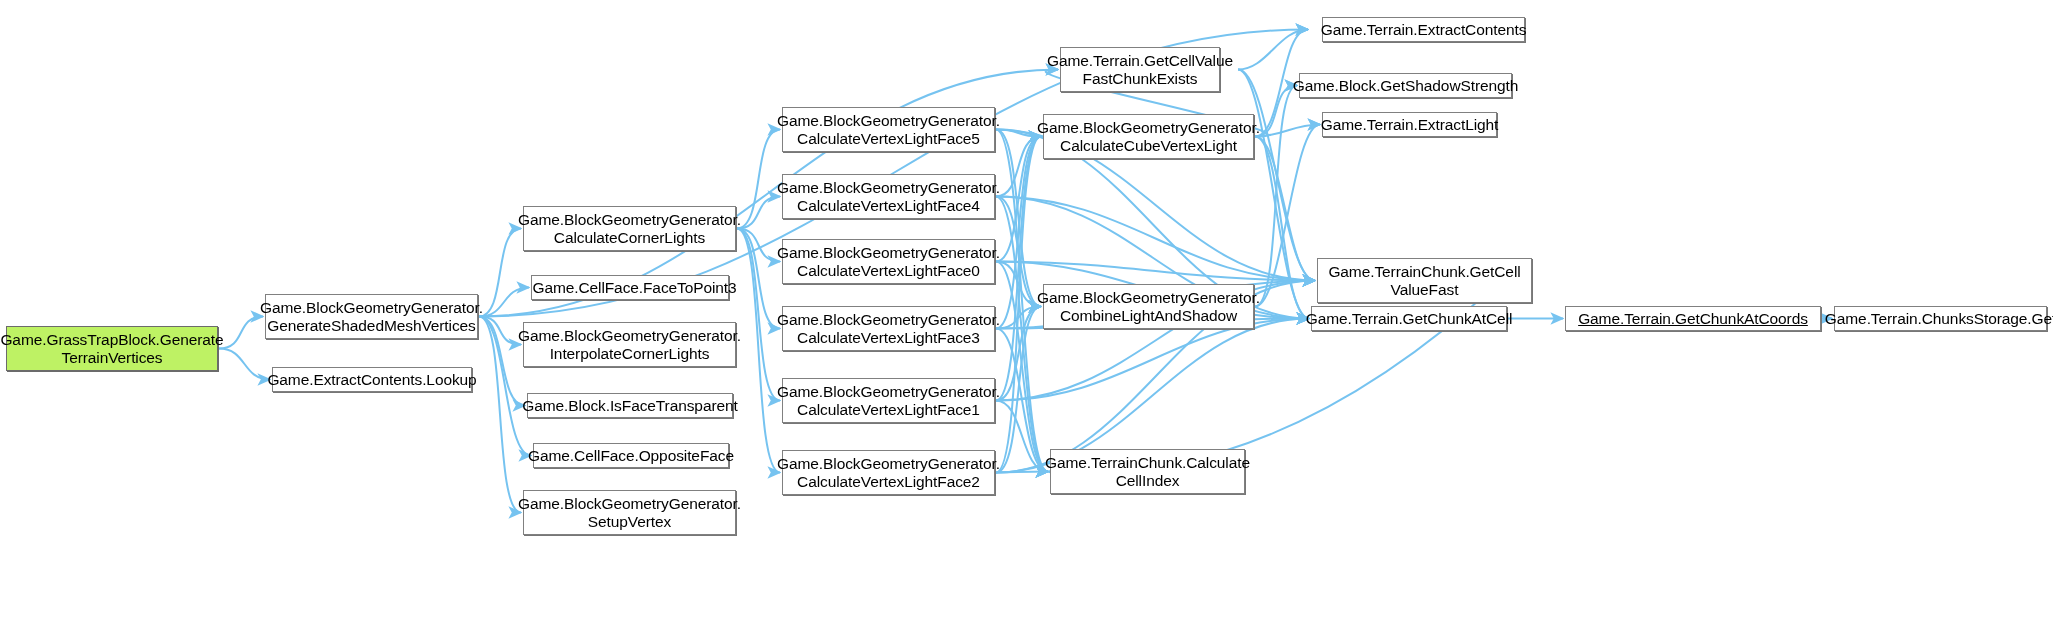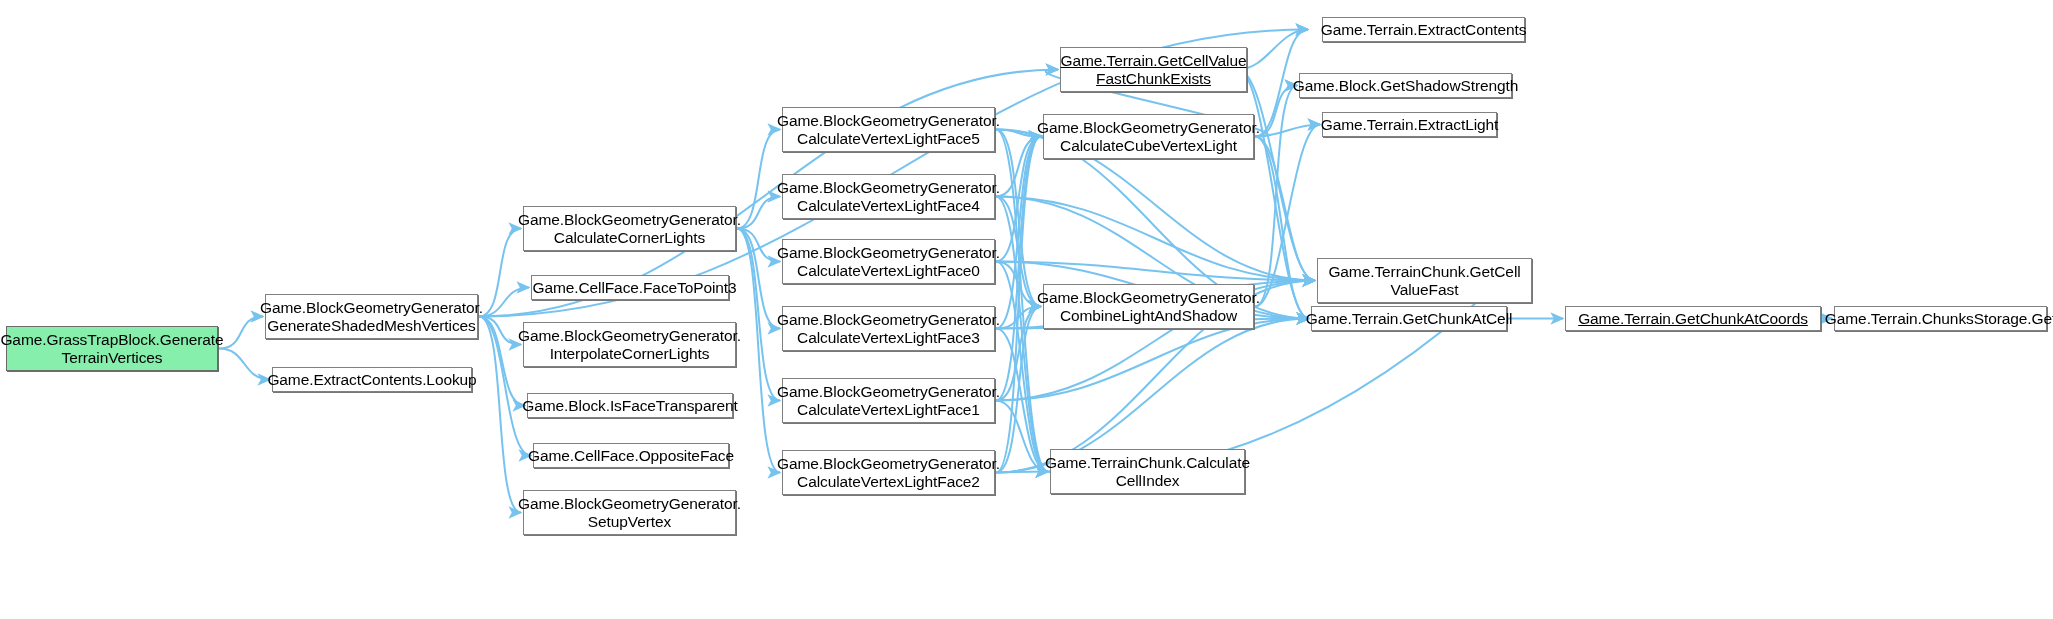--- a/index.html
+++ b/index.html
@@ -36,21 +36,21 @@
     text-align: center;
     line-height: 1.12;
     color: #000000;
     font-size: 15.5px;
     letter-spacing: -0.1px;
     white-space: pre-line;
     box-shadow: 1px 1px 0 0 #777777;
     z-index: 5;
   }
   .node.root {
-    background: #86efac;
+    background: #bef264;
     border-color: #6b6b6b;
     box-shadow: 1px 1px 0 0 #6b6b6b;
   }
   .node-label {
     display: block;
     padding: 0 5px;
   }
 </style>
 </head>
 <body>
@@ -143,21 +143,21 @@
       <div class="node" style="left: 782px; top: 174px; width: 213px; height: 45px;"><span class="node-label">Game.BlockGeometryGenerator.
 CalculateVertexLightFace4</span></div>
       <div class="node" style="left: 782px; top: 239px; width: 213px; height: 45px;"><span class="node-label">Game.BlockGeometryGenerator.
 CalculateVertexLightFace0</span></div>
       <div class="node" style="left: 782px; top: 306px; width: 213px; height: 45px;"><span class="node-label">Game.BlockGeometryGenerator.
 CalculateVertexLightFace3</span></div>
       <div class="node" style="left: 782px; top: 378px; width: 213px; height: 45px;"><span class="node-label">Game.BlockGeometryGenerator.
 CalculateVertexLightFace1</span></div>
       <div class="node" style="left: 782px; top: 450px; width: 213px; height: 45px;"><span class="node-label">Game.BlockGeometryGenerator.
 CalculateVertexLightFace2</span></div>
-      <div class="node" style="left: 1060px; top: 47px; width: 187px; height: 45px; text-decoration: underline;"><span class="node-label">Game.Terrain.GetCellValue
+      <div class="node" style="left: 1060px; top: 47px; width: 160px; height: 45px;"><span class="node-label">Game.Terrain.GetCellValue
 FastChunkExists</span></div>
       <div class="node" style="left: 1043px; top: 114px; width: 211px; height: 45px;"><span class="node-label">Game.BlockGeometryGenerator.
 CalculateCubeVertexLight</span></div>
       <div class="node" style="left: 1043px; top: 284px; width: 211px; height: 45px;"><span class="node-label">Game.BlockGeometryGenerator.
 CombineLightAndShadow</span></div>
       <div class="node" style="left: 1050px; top: 449px; width: 195px; height: 45px;"><span class="node-label">Game.TerrainChunk.Calculate
 CellIndex</span></div>
       <div class="node" style="left: 1310px; top: 17px; width: 203px; height: 25px; margin-left: 12px;"><span class="node-label">Game.Terrain.ExtractContents</span></div>
       <div class="node" style="left: 1299px; top: 73px; width: 213px; height: 25px;"><span class="node-label">Game.Block.GetShadowStrength</span></div>
       <div class="node" style="left: 1322px; top: 112px; width: 175px; height: 25px;"><span class="node-label">Game.Terrain.ExtractLight</span></div>

